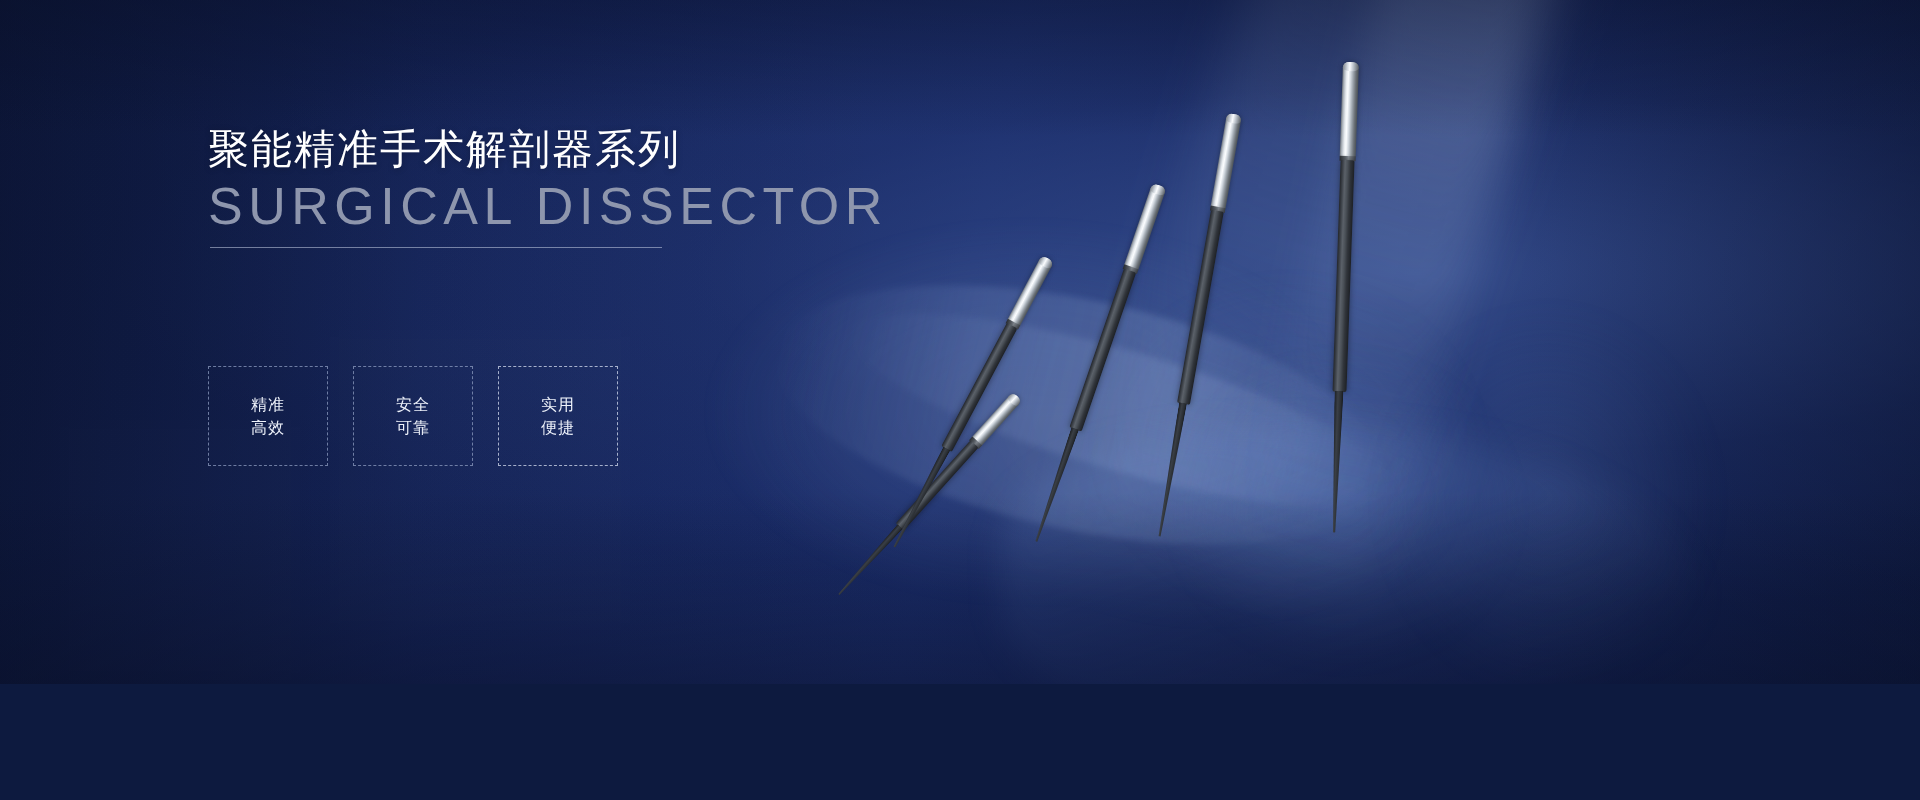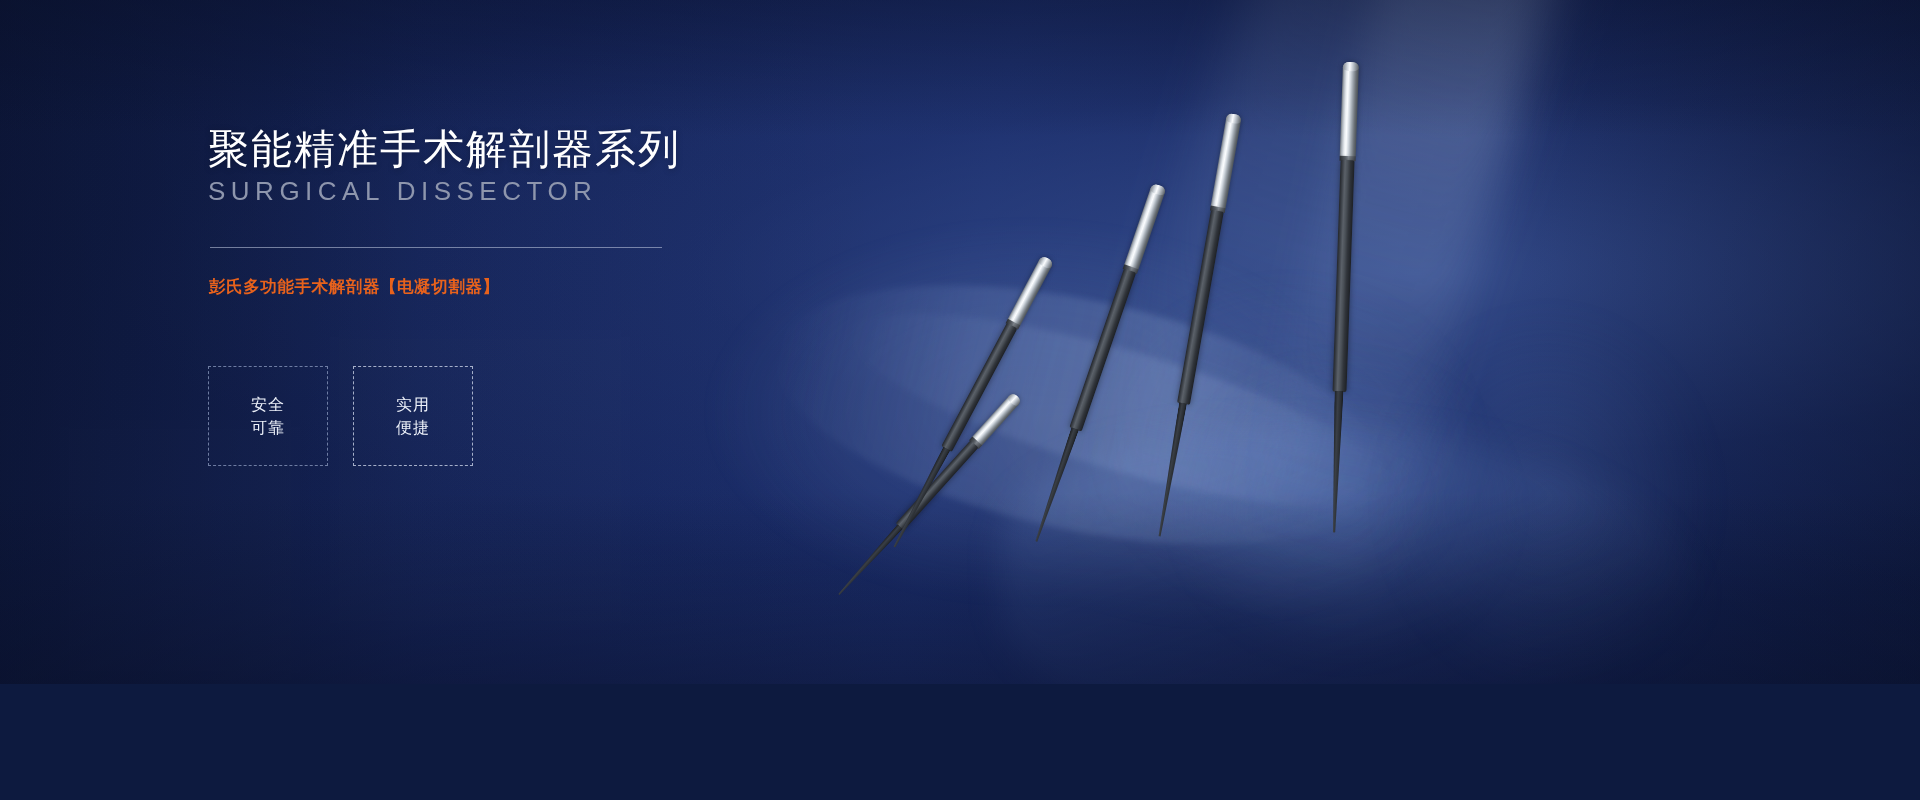--- a/index.html
+++ b/index.html
@@ -141,21 +141,21 @@
     color: #ffffff;
     font-weight: 400;
     white-space: nowrap;
     text-shadow: 0 1px 6px rgba(0,0,0,0.25);
   }
 
   .title-en {
     position: absolute;
     top: 176px;
     left: 0;
-    font-size: 26px;
+    font-size: 52px;
     letter-spacing: 5.5px;
     color: #8e96ad;
     font-weight: 300;
     white-space: nowrap;
   }
 
   .divider {
     position: absolute;
     top: 247px;
     left: 2px;
@@ -320,24 +320,27 @@
   </div>
 
   <div class="content">
 
     <div class="title-cn">聚能精准手术解剖器系列</div>
 
     <div class="title-en">SURGICAL DISSECTOR</div>
 
     <div class="divider"></div>
 
-    <div class="product-name">彭氏多功能手术解剖器【电凝切割器】</div>
 
     <div class="features">
 
+      <div class="feature-box dim">
+        <div class="feature-line">精准</div>
+        <div class="feature-line">高效</div>
+      </div>
 
       <div class="feature-box dim">
         <div class="feature-line">安全</div>
         <div class="feature-line">可靠</div>
       </div>
 
       <div class="feature-box">
         <div class="feature-line">实用</div>
         <div class="feature-line">便捷</div>
       </div>

